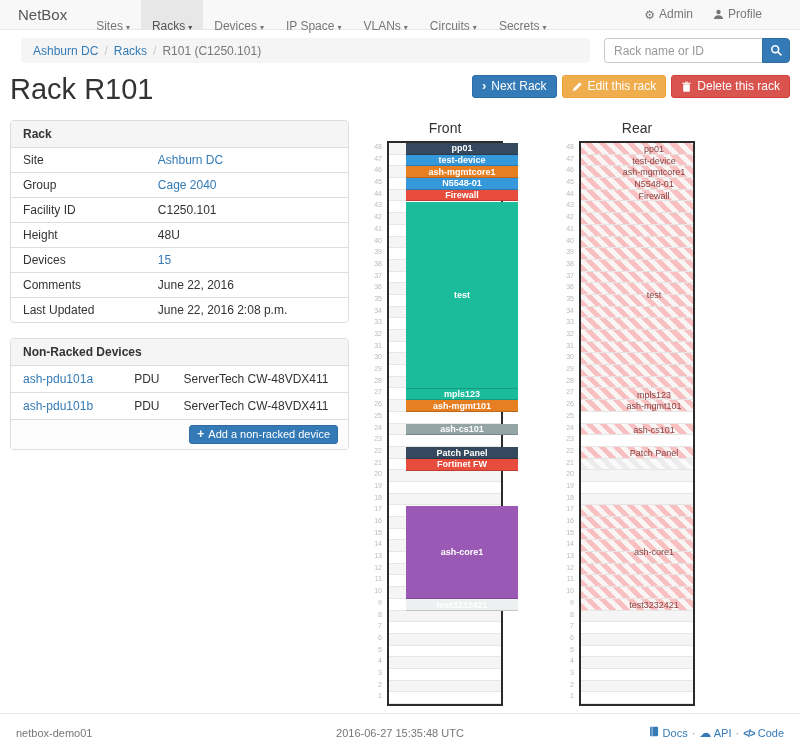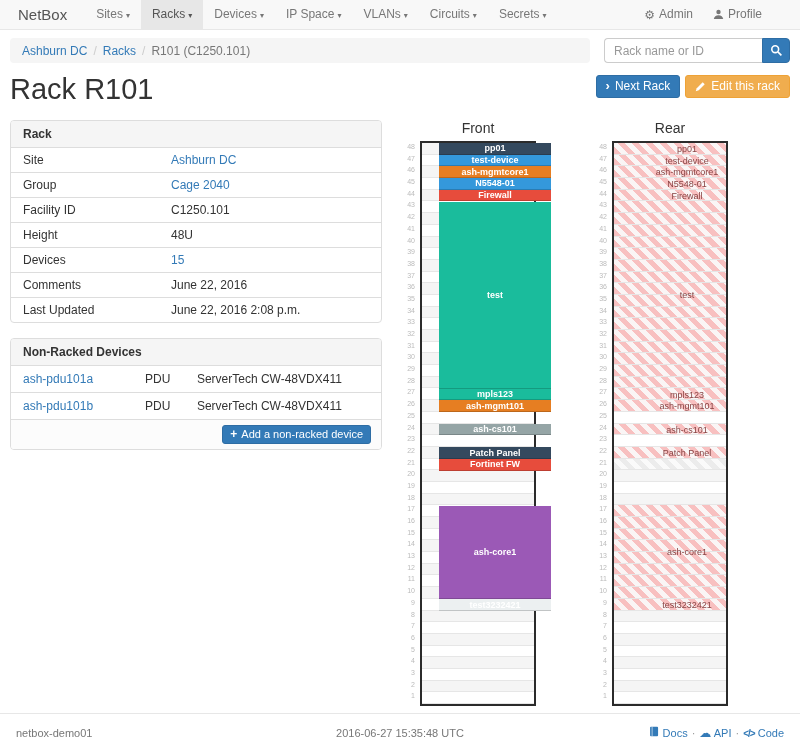--- a/index.html
+++ b/index.html
@@ -8,50 +8,50 @@
     width:800px; height:753px; background:#fff;
     font-family:"Liberation Sans", sans-serif; font-size:12px; color:#333;
     position:relative; overflow:hidden;
   }
   a, .link { color:#337ab7; text-decoration:none; cursor:pointer; }
 
   
   .navbar { height:30px; background:#f8f8f8; border-bottom:1px solid #e7e7e7; display:flex; align-items:stretch; padding-left:8px; }
   .brand { font-size:15px; color:#555; line-height:29px; padding:0 10px; margin-right:8px; cursor:pointer; }
   .nav-left { display:flex; }
-  .nav-item { font-size:12px; color:#777; line-height:29px; padding:0 11px; cursor:pointer; white-space:nowrap; }
+  .nav-item { font-size:12px; color:#777; line-height:29px; padding:12px 11px; cursor:pointer; white-space:nowrap; }
   .nav-item.active { background:#e7e7e7; color:#555; }
   .caret { font-size:8px; margin-left:3px; color:inherit; }
   .nav-right { display:flex; margin-left:auto; margin-right:8px; }
   .nav-user { font-size:12px; color:#777; line-height:29px; padding:0 10px; cursor:pointer; display:flex; align-items:center; gap:4px; white-space:nowrap; }
   .uicon { font-size:12px; line-height:1; }
   .sicon { width:11px; height:11px; fill:currentColor; display:inline-block; }
 
   
-  .topbar { display:flex; padding:8px 10px 0 10px; align-items:center; }
+  .topbar { display:flex; padding:8px 10px 0 21px; align-items:center; }
   .breadcrumb { flex:1; background:#f5f5f5; border-radius:4px; padding:6px 12px; font-size:12px; color:#777; margin-right:14px; height:25px; }
   .breadcrumb .sep { margin:0 6px; color:#ccc; }
   .searchbox { display:flex; width:186px; }
   .searchbox input { width:158px; height:25px; border:1px solid #ccc; border-right:none; border-radius:4px 0 0 4px; padding:0 9px; font-size:12px; color:#555; font-family:inherit; outline:none; }
   .searchbox input::placeholder { color:#999; }
   .search-btn { width:28px; height:25px; background:#337ab7; border:1px solid #2e6da4; border-radius:0 4px 4px 0; display:flex; align-items:center; justify-content:center; cursor:pointer; padding:0; }
 
   
   .title-row { position:relative; padding:10px 10px 14px 10px; }
   h1.page-title { margin:0; font-size:29px; font-weight:400; color:#333; letter-spacing:0; }
   .actions { position:absolute; top:12px; right:10px; display:flex; gap:5px; }
   .btn { font-size:12px; font-family:inherit; color:#fff; border-radius:3px; padding:3px 9px 4px 9px; display:flex; align-items:center; gap:5px; cursor:pointer; }
   .btn-primary { background:#337ab7; border:1px solid #2e6da4; }
   .btn-warning { background:#f0ad4e; border:1px solid #eea236; }
   .btn-danger  { background:#d9534f; border:1px solid #d43f3a; }
   .chev { font-weight:bold; font-size:13px; line-height:10px; }
 
   
   .content { display:flex; padding:0 10px; align-items:flex-start; }
-  .left-col { width:372px; flex:none; }
+  .left-col { width:339px; flex:none; }
 
   .panel { border:1px solid #ddd; border-radius:4px; margin-bottom:15px; background:#fff; }
   .panel-heading { background:#f5f5f5; border-bottom:1px solid #ddd; padding:6px 12px; font-weight:bold; font-size:12px; color:#333; border-radius:3px 3px 0 0; }
   .panel-body { padding:10px 12px; font-size:12px; color:#333; }
   table.itable { width:100%; border-collapse:collapse; font-size:12px; color:#333; }
   table.itable td { padding:5px 12px; }
   table.itable tr + tr td { border-top:1px solid #ddd; }
   td.lbl { width:40%; }
   table.ntable { width:100%; border-collapse:collapse; font-size:12px; color:#333; }
   table.ntable td { padding:6px 12px; }
@@ -144,20 +144,30 @@
       <span class="chev">›</span>
       <span>Next Rack</span>
     </button>
     <button class="btn btn-warning">
       <span style="display:flex">
         <svg class="sicon" viewBox="0 0 12 12" fill="#fff">
             <path d="M0.8 11.2l1.1-3.3L8.4 1.4l2.2 2.2-6.5 6.5z"></path>
           </svg>
       </span>
       <span>Edit this rack</span>
+    </button>
+    <button class="btn btn-danger">
+      <span style="display:flex">
+        <svg class="sicon" viewBox="0 0 12 12" fill="#fff">
+            <rect x="2.4" y="3.6" width="7.2" height="8" rx="0.8"></rect>
+            <rect x="1.4" y="1.9" width="9.2" height="1.2"></rect>
+            <rect x="4.4" y="0.8" width="3.2" height="1"></rect>
+          </svg>
+      </span>
+      <span>Delete this rack</span>
     </button>
   </div>
 </div>
 
 <div class="content">
   <div class="left-col">
 
     <div class="panel">
       <div class="panel-heading">Rack</div>
       <table class="itable">

